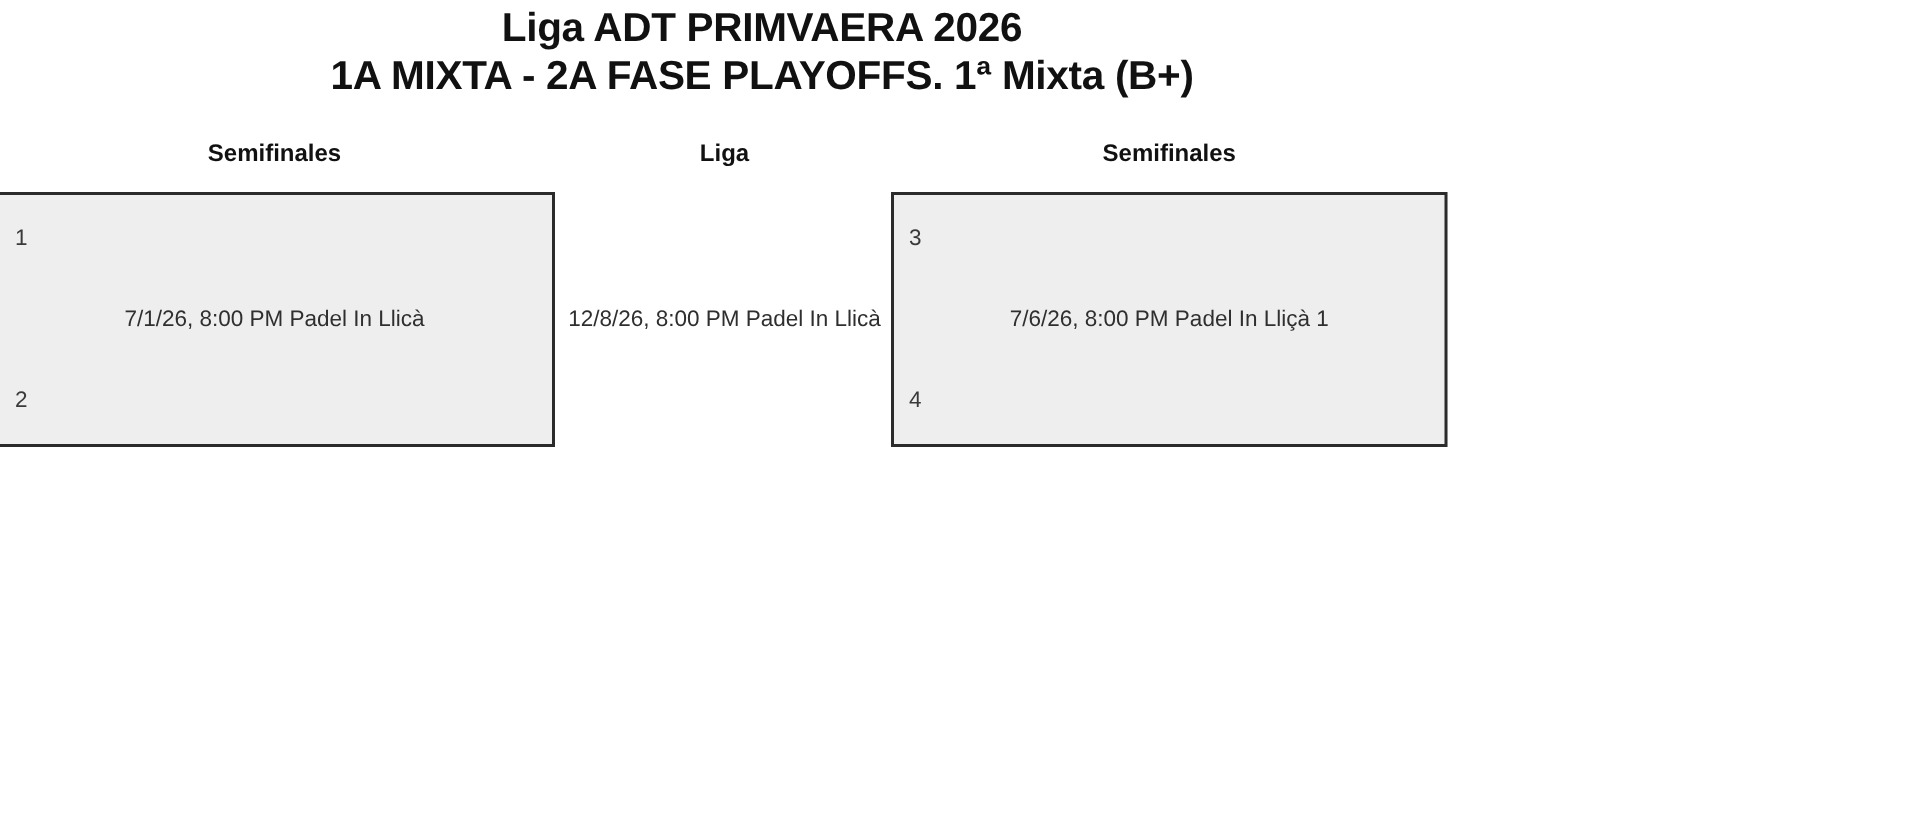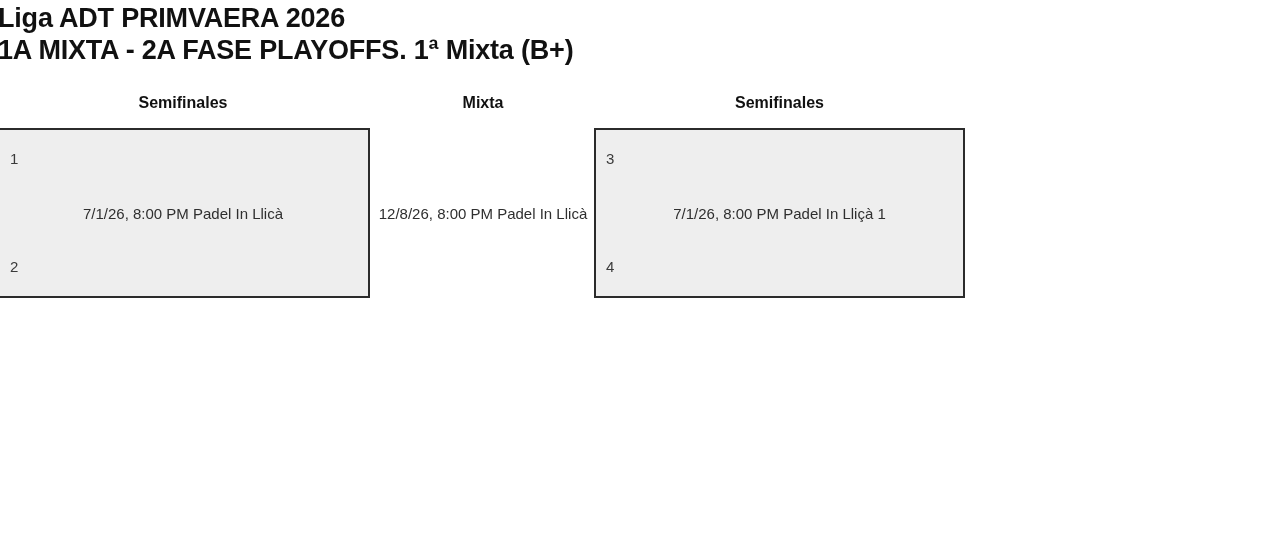--- a/index.html
+++ b/index.html
@@ -17,20 +17,21 @@
     -webkit-font-smoothing: antialiased;
   }
 
   
   #header {
     position: absolute;
     left: 0;
     top: 0;
     width: 1176px;
     height: 80px;
+    text-align: center;
   }
   #title-block {
     position: absolute;
     left: -2px;
     top: 2px;
     width: 1020px;
   }
   .title-line {
     display: block;
     font-size: 27px;
@@ -155,32 +156,32 @@
     <div class="round-body">
       <div class="match-box">
         <span class="seed top">1</span>
         <span class="match-info">7/1/26, 8:00 PM Padel In Llicà</span>
         <span class="seed bottom">2</span>
       </div>
     </div>
   </div>
 
   <div class="round" id="round-final">
-    <div class="round-title">Mixta</div>
+    <div class="round-title">Liga</div>
     <div class="round-body">
       <div class="final-slot">
         <span class="match-info">12/8/26, 8:00 PM Padel In Llicà</span>
       </div>
     </div>
   </div>
 
   <div class="round" id="round-semifinals-right">
     <div class="round-title">Semifinales</div>
     <div class="round-body">
       <div class="match-box">
         <span class="seed top">3</span>
-        <span class="match-info">7/1/26, 8:00 PM Padel In Lliçà 1</span>
+        <span class="match-info">7/6/26, 8:00 PM Padel In Lliçà 1</span>
         <span class="seed bottom">4</span>
       </div>
     </div>
   </div>
 
 </div>
 
 </body></html>

